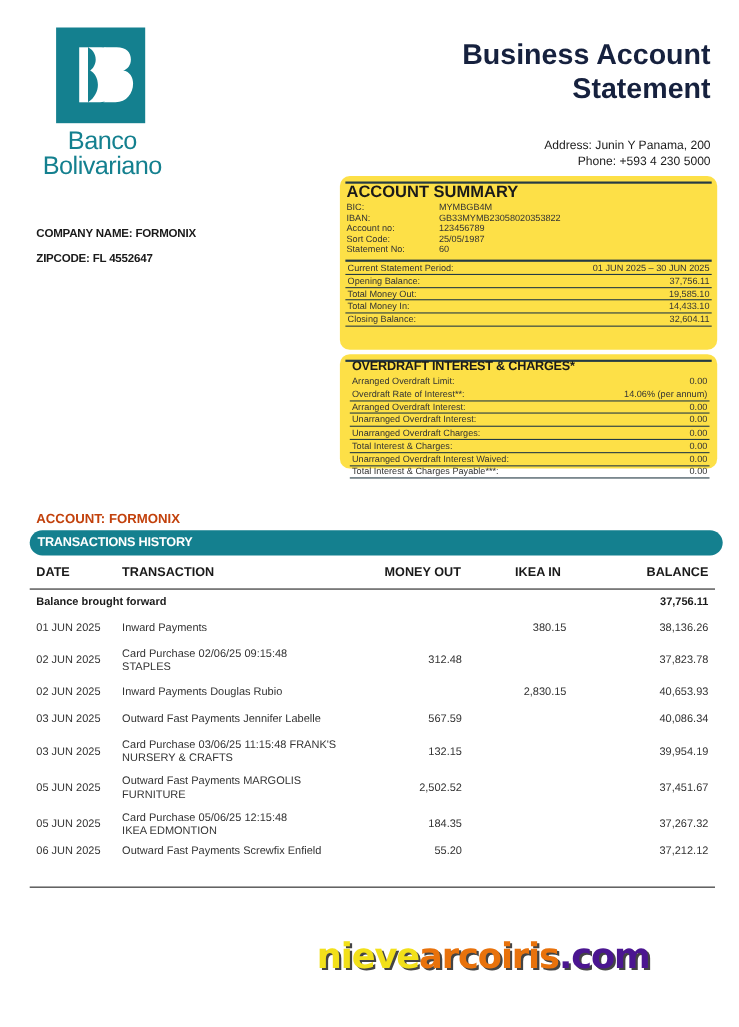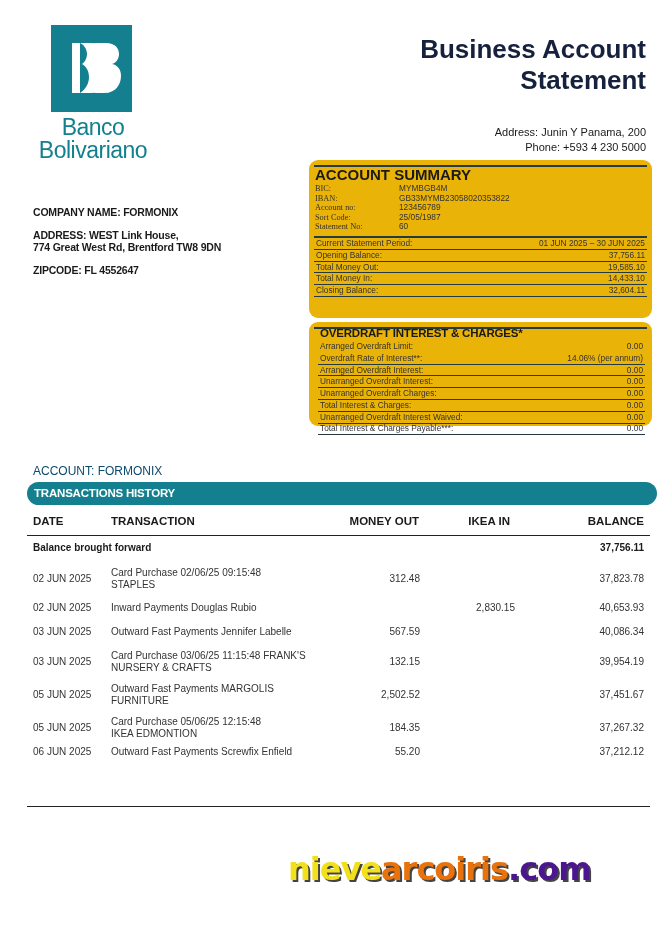--- a/index.html
+++ b/index.html
@@ -9,38 +9,38 @@
   .logo-box { position: absolute; left: 51px; top: 25px; width: 81px; height: 87px; background: #14808f; }
   .logo-box svg { position: absolute; left: 0; top: 0; }
   .logo-text { position: absolute; left: 26px; top: 116px; width: 134px; text-align: center; color: #14808f; font-size: 23px; line-height: 23px; letter-spacing: -0.5px; }
 
   .title { position: absolute; right: 26px; top: 34px; text-align: right; font-weight: bold; font-size: 26px; line-height: 31px; color: #16213e; }
   .bank-contact { position: absolute; right: 26px; top: 125px; text-align: right; font-weight: normal; font-size: 11px; line-height: 15px; color: #1a1a1a; }
 
   .company { position: absolute; left: 33px; top: 206px; font-weight: bold; font-size: 10.5px; line-height: 12px; color: #1a1a1a; letter-spacing: -0.2px; }
   .company div { margin-bottom: 11px; }
 
-  .box { position: absolute; left: 309px; background: #eab308; border-radius: 9px; }
+  .box { position: absolute; left: 309px; background: #fde047; border-radius: 9px; }
   .summary { top: 160px; width: 343px; height: 158px; }
   .overdraft { top: 322px; width: 343px; height: 104px; }
 
   .box .hdr-line { position: absolute; left: 5px; right: 5px; border-top: 2px solid #253b44; }
   .box .heading { position: absolute; left: 6px; font-weight: bold; color: #1a1a1a; }
   .summary .heading { top: 6px; font-size: 15px; }
   .overdraft .heading { top: 5px; font-size: 11.5px; left: 11px; letter-spacing: -0.2px; }
 
   .kv { position: absolute; left: 6px; font-size: 8.3px; color: #333; line-height: 9.6px; }
   .kv .row { display: flex; }
-  .kv .k { width: 84px; font-family: Liberation Serif, serif; }
+  .kv .k { width: 84px; }
 
   .tbl { position: absolute; left: 5px; right: 5px; font-size: 8.3px; color: #333; }
   .tbl .r { display: flex; justify-content: space-between; height: 11.8px; line-height: 11px; padding: 0 2px; border-bottom: 1.5px solid #253b44; align-items: center; }
   .tbl .r.plain { border-bottom: none; }
 
-  .acct-label { position: absolute; left: 33px; top: 464px; font-weight: normal; font-size: 12px; color: #0c4a6e; }
+  .acct-label { position: absolute; left: 33px; top: 464px; font-weight: bold; font-size: 12px; color: #c2410c; }
   .tx-bar { position: absolute; left: 27px; top: 482px; width: 630px; height: 23px; background: #14808f; border-radius: 12px; color: #fff; font-weight: bold; font-size: 11.5px; line-height: 23px; padding-left: 7px; letter-spacing: -0.2px; }
 
   .tx-head { position: absolute; left: 27px; top: 512px; width: 623px; height: 24px; border-bottom: 1.5px solid #222; font-weight: bold; font-size: 11.5px; color: #1a1a1a; }
   .tx-head span { position: absolute; top: 3px; }
 
   .tx-rows { position: absolute; left: 27px; top: 536px; width: 623px; }
   .tx-row { position: relative; font-size: 10px; color: #333; }
   .tx-row span { position: absolute; }
   .c-date { left: 6px; }
   .c-desc { left: 84px; width: 220px; line-height: 12px; }
@@ -72,24 +72,20 @@
   <div>Business Account</div>
   <div>Statement</div>
 </div>
 <div class="bank-contact">
   <div>Address: Junin Y Panama, 200</div>
   <div>Phone: +593 4 230 5000</div>
 </div>
 
 <div class="company">
   <div>COMPANY NAME: FORMONIX</div>
-  <div>
-    <span>ADDRESS: WEST Link House,</span><br>
-    <span>774 Great West Rd, Brentford TW8 9DN</span>
-  </div>
   <div>ZIPCODE: FL 4552647</div>
 </div>
 
 <div class="box summary">
   <div class="hdr-line" style="top:5px"></div>
   <div class="heading">ACCOUNT SUMMARY</div>
   <div class="kv" style="top:24px">
     <div class="row">
         <span class="k">BIC:</span>
         <span>MYMBGB4M</span>
@@ -183,20 +179,26 @@
   <span style="right:231px">MONEY OUT</span>
   <span style="right:140px">IKEA IN</span>
   <span style="right:6px">BALANCE</span>
 </div>
 
 <div class="tx-rows">
   <div class="tx-row bold" style="height:24px">
     <span class="c-date" style="top:6px">Balance brought forward</span>
     <span class="c-bal" style="top:6px">37,756.11</span>
   </div>
+  <div class="tx-row" style="height:22px">
+    <span class="c-date" style="top:6px">01 JUN 2025</span>
+    <span class="c-desc" style="top:6px">Inward Payments</span>
+    <span class="c-in" style="top:6px">380.15</span>
+    <span class="c-bal" style="top:6px">38,136.26</span>
+  </div>
   <div class="tx-row" style="height:37px">
     <span class="c-date" style="top:13px">02 JUN 2025</span>
     <span class="c-desc" style="top:7px; width:185px">Card Purchase 02/06/25 09:15:48 STAPLES</span>
     <span class="c-out" style="top:13px">312.48</span>
     <span class="c-bal" style="top:13px">37,823.78</span>
   </div>
   <div class="tx-row" style="height:24px">
     <span class="c-date" style="top:5px">02 JUN 2025</span>
     <span class="c-desc" style="top:5px">Inward Payments Douglas Rubio</span>
     <span class="c-in" style="top:5px">2,830.15</span>

